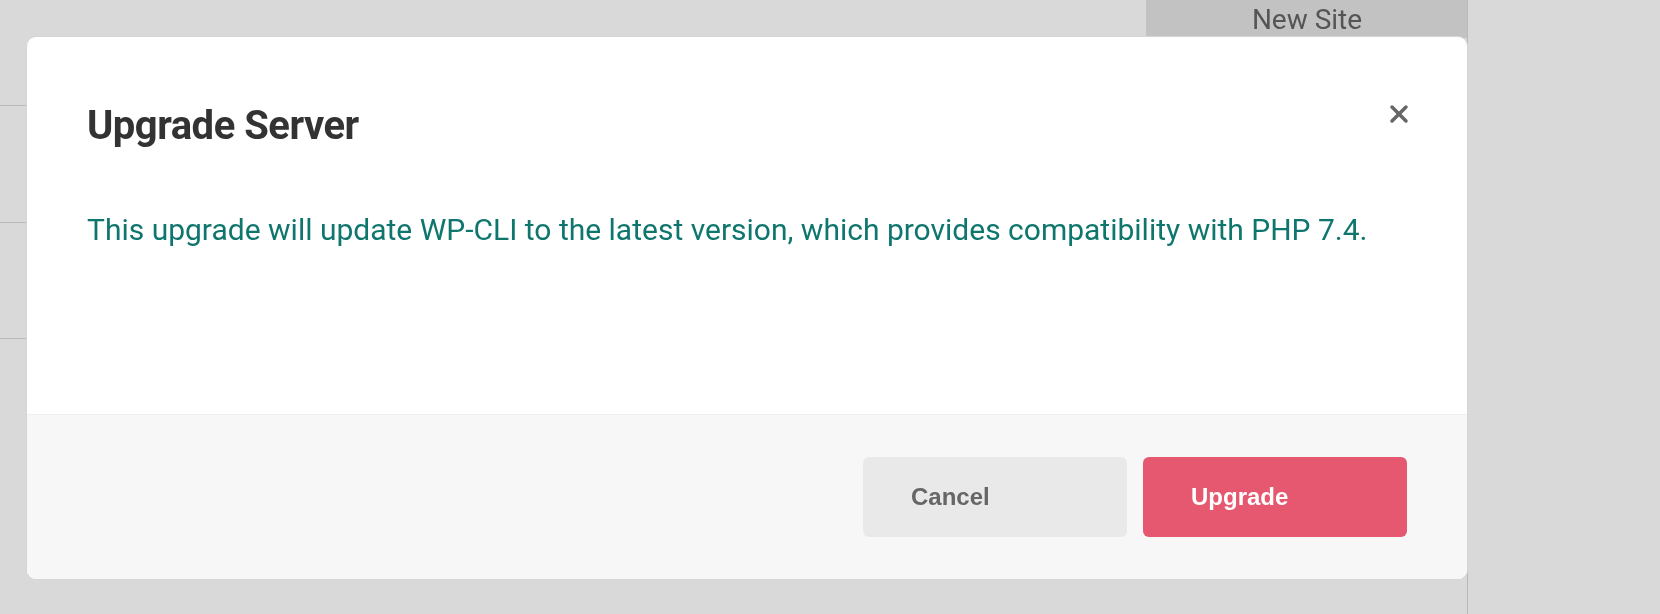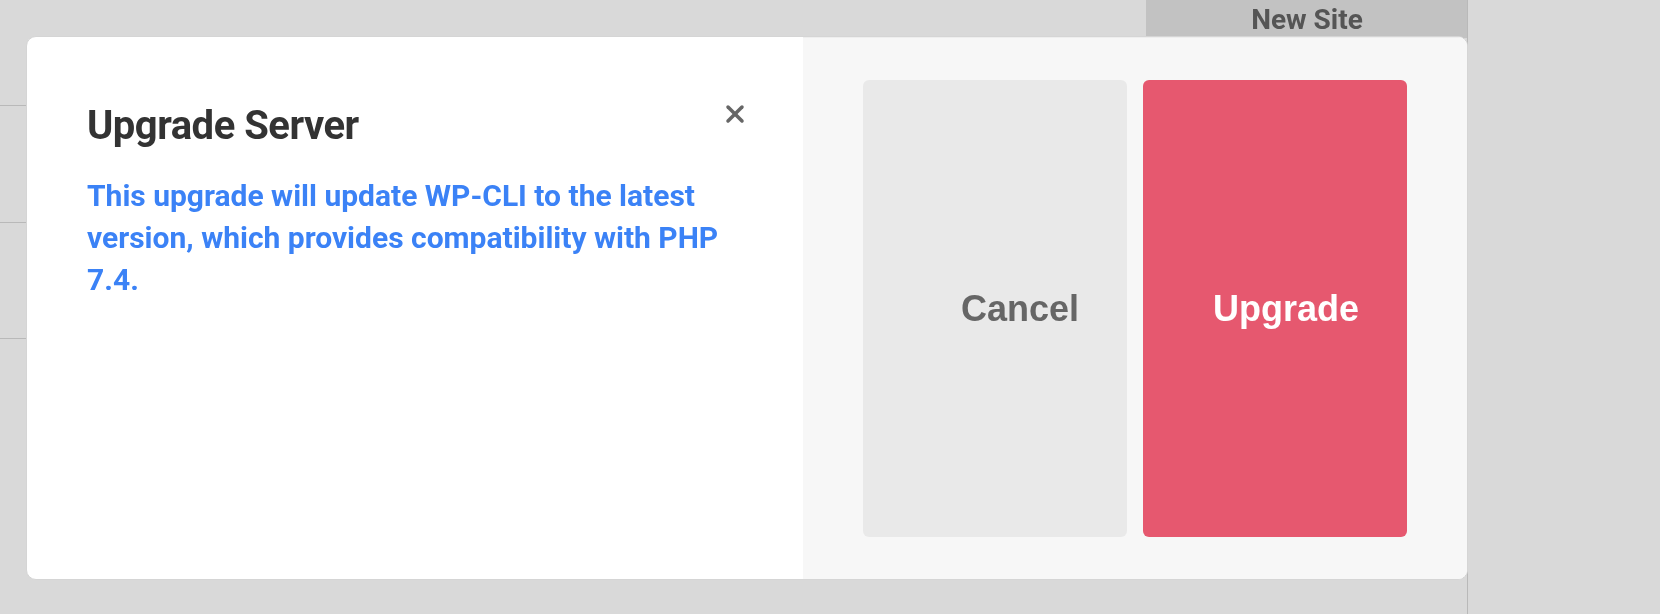--- a/index.html
+++ b/index.html
@@ -25,21 +25,21 @@
       top: 0;
       right: 192px;
       width: 322px;
       height: 38px;
       background: #c2c2c2;
       display: flex;
       align-items: center;
       justify-content: center;
       color: #555;
       font-size: 28px;
-      font-weight: 700;
+      font-weight: 400;
     }
     .bg-line {
       position: absolute;
       left: 0;
       height: 1px;
       background: #b9b9b9;
     }
     .bg-line.l1 { top: 105px; width: 26px; }
     .bg-line.l2 { top: 222px; width: 26px; }
     .bg-line.l3 { top: 338px; width: 26px; }
@@ -55,20 +55,21 @@
     .modal {
       position: absolute;
       top: 36px;
       left: 26px;
       right: 192px;
       bottom: 34px;
       background: #fff;
       border-radius: 10px;
       border: 1px solid #d5d5d5;
       display: flex;
+      flex-direction: column;
       overflow: hidden;
     }
     .modal-body {
       padding: 65px 60px 50px 60px;
       flex: 1;
     }
     .modal-header {
       display: flex;
       justify-content: space-between;
       align-items: flex-start;
@@ -88,43 +89,43 @@
       line-height: 1;
       margin-top: -4px;
       margin-right: -8px;
     }
     .close-btn svg {
       width: 24px;
       height: 24px;
       display: block;
     }
     .modal-description {
-      margin-top: 26px;
+      margin-top: 60px;
       font-size: 30px;
-      color: #3b82f6;
-      font-weight: 700;
+      color: #0f766e;
+      font-weight: 400;
       line-height: 1.4;
     }
     .modal-footer {
       background: #f7f7f7;
       border-top: 1px solid #eee;
       padding: 42px 60px;
       display: flex;
       justify-content: flex-end;
       gap: 16px;
     }
     .btn {
       border: none;
       border-radius: 6px;
-      font-size: 36px;
+      font-size: 24px;
       font-weight: 700;
       padding: 26px 48px;
       min-width: 264px;
       cursor: pointer;
-      text-align: right;
+      text-align: left;
     }
     .btn-cancel {
       background: #e9e9e9;
       color: #666;
     }
     .btn-upgrade {
       background: #e6586f;
       color: #ffffff;
     }
   </style>

